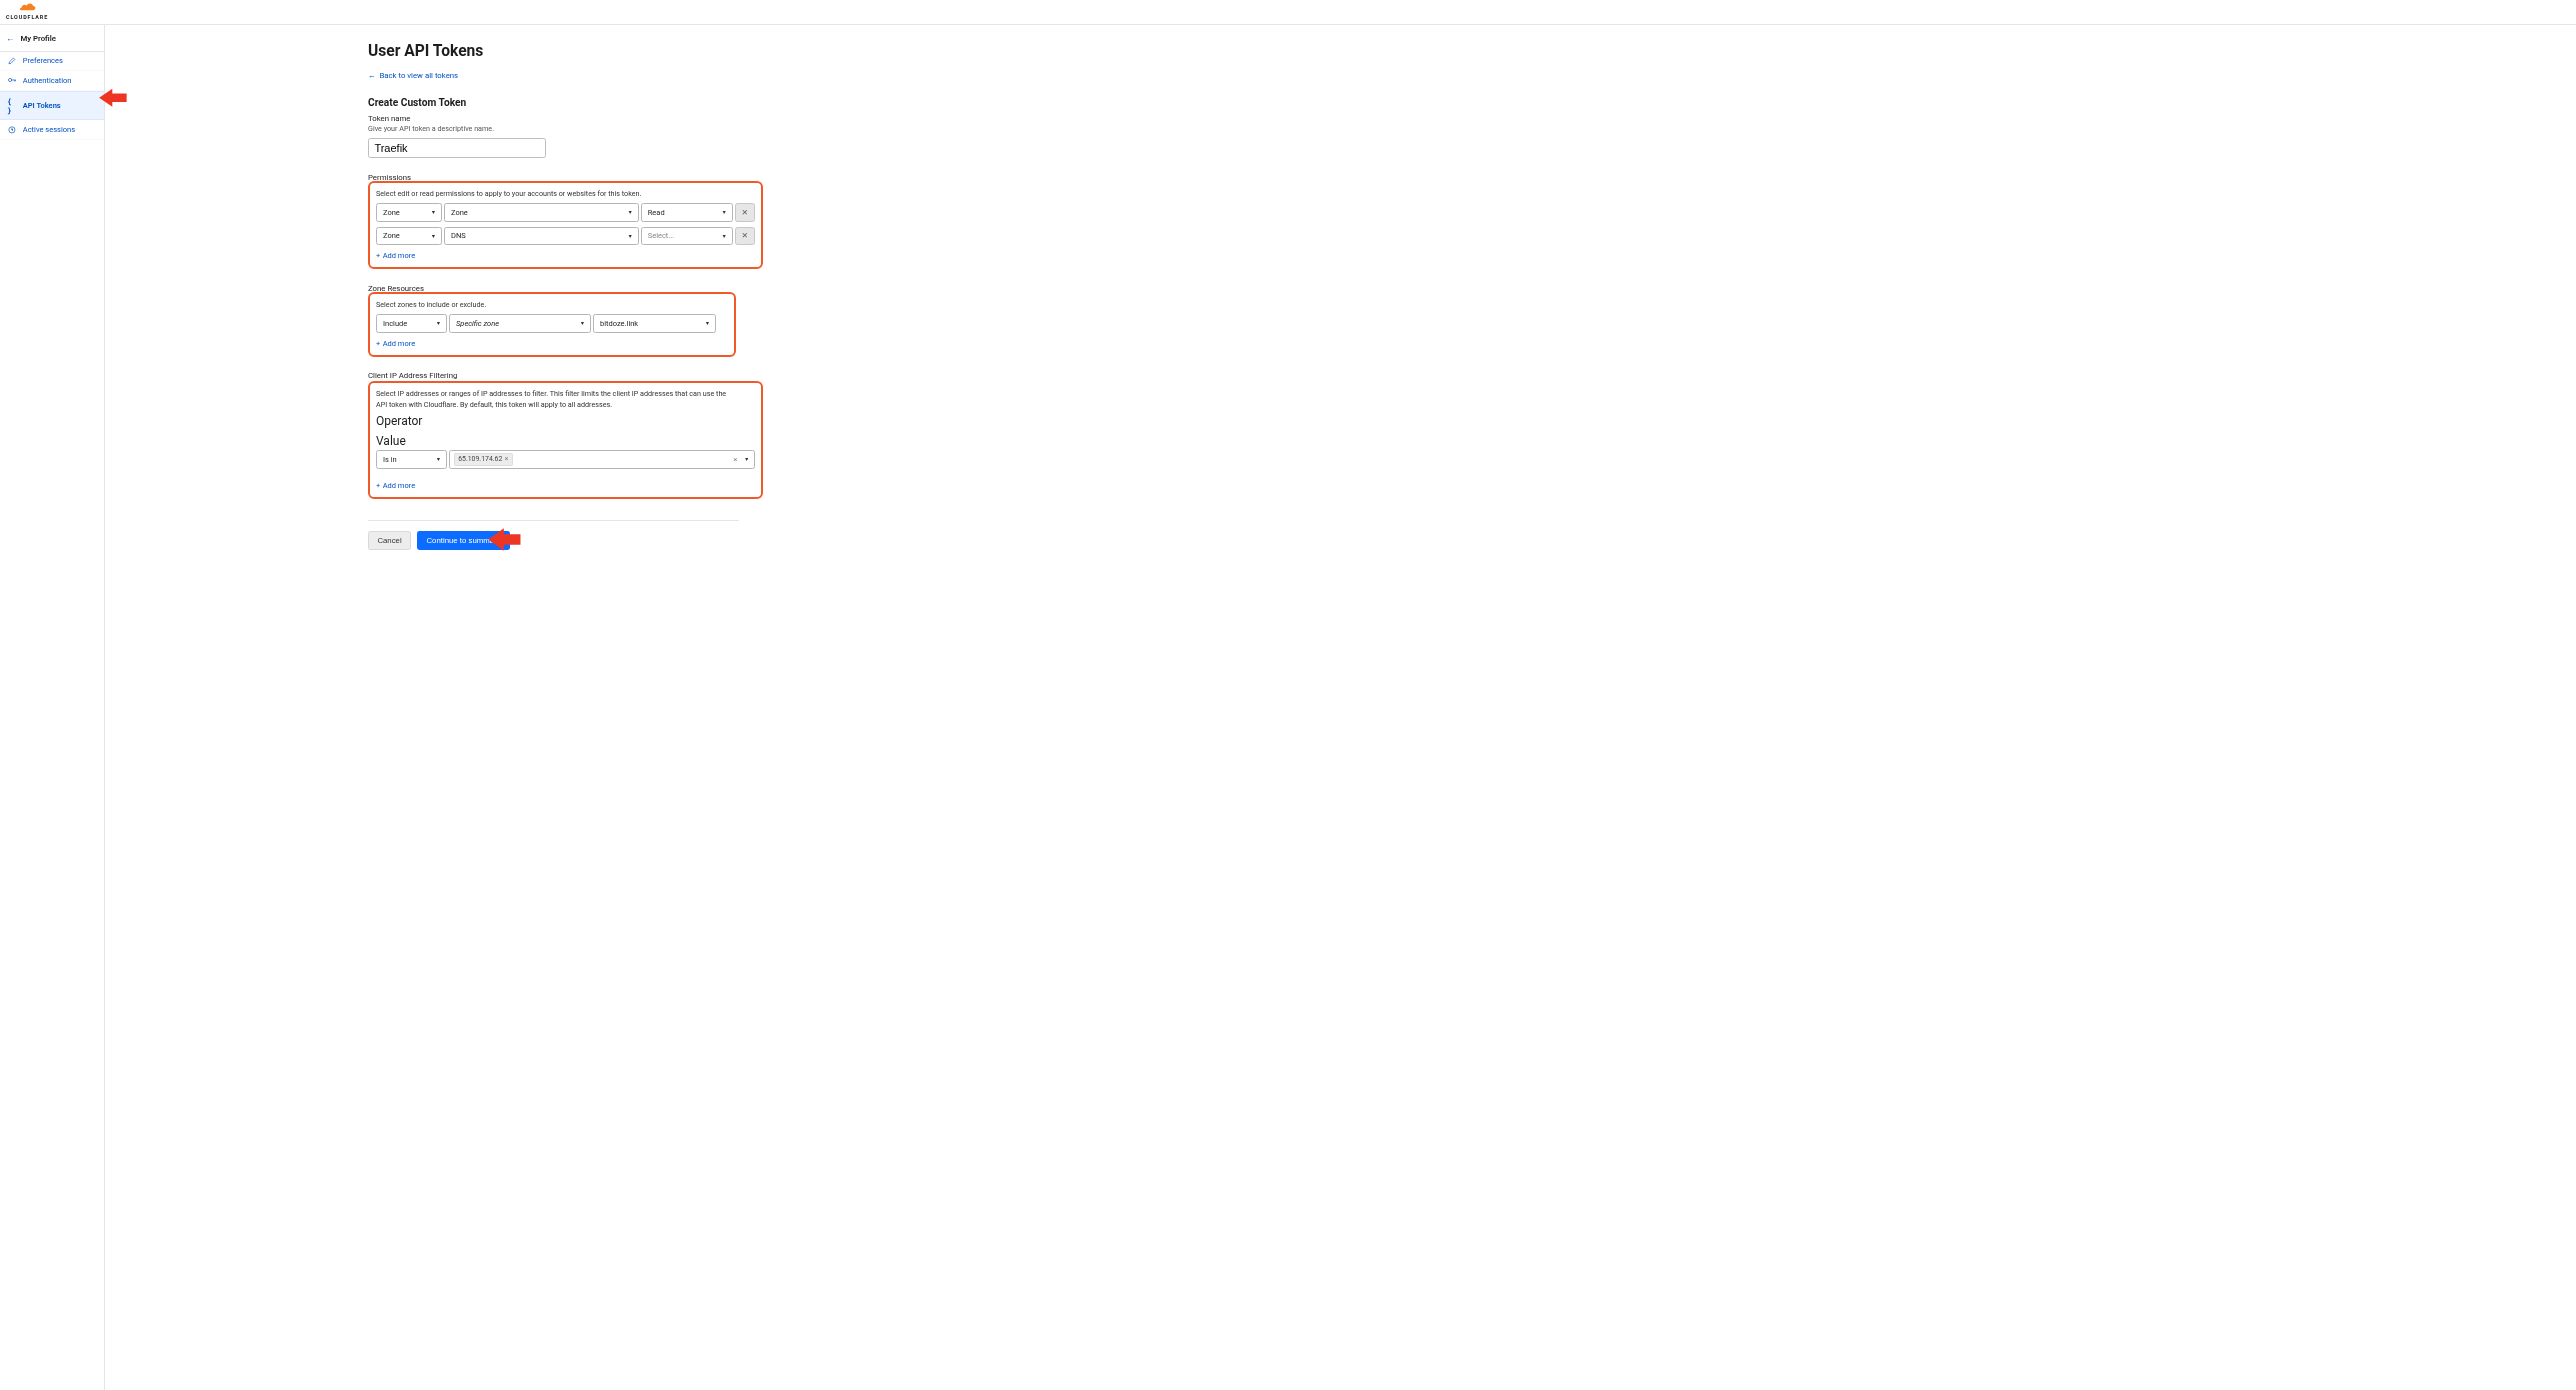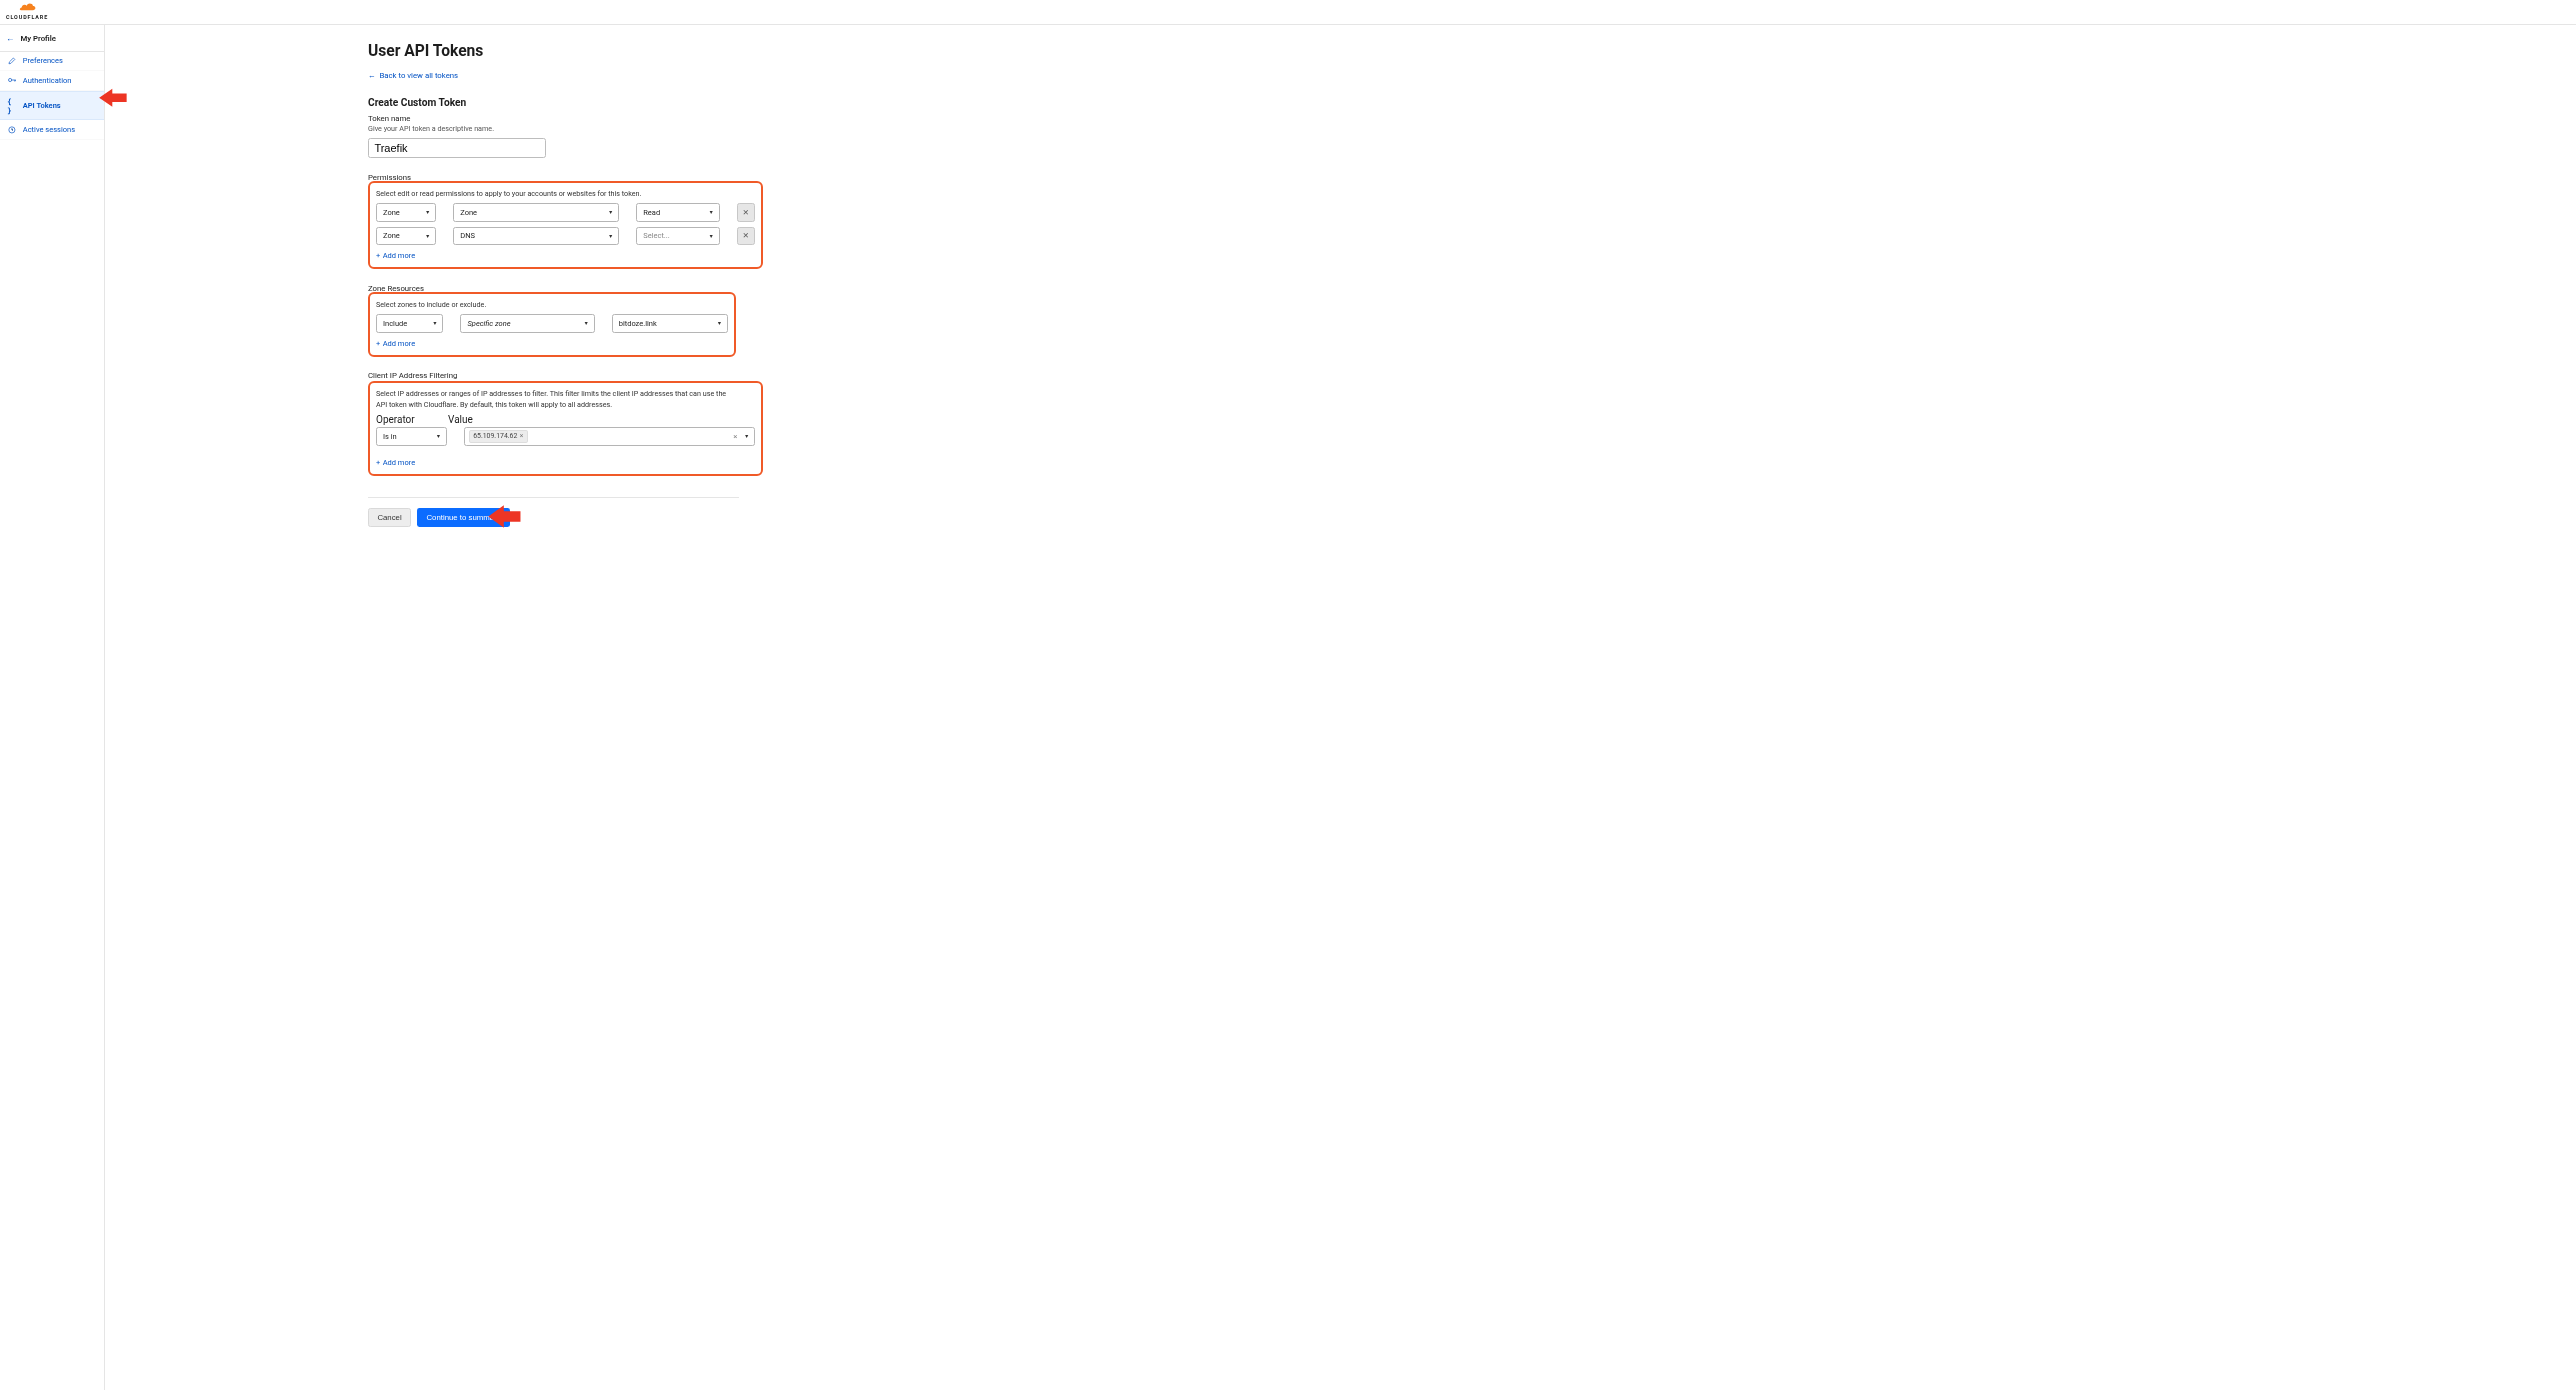--- a/index.html
+++ b/index.html
@@ -20,32 +20,32 @@
   h1 { font-size:15.6px; font-weight:700; margin-bottom:10.8px; }
   h2 { font-size:10.2px; font-weight:700; margin-bottom:6px; margin-top:1.2px; }
   .back-link { color:#0051c3; font-size:7.8px; display:inline-flex; align-items:center; gap:3.6px; margin-bottom:15.6px; cursor:pointer; }
   .field-label { font-size:7.8px; font-weight:400; margin-bottom:1.8px; }
   .help { font-size:7.2px; color:#555; margin-bottom:3.6px; line-height:1.45; }
   .help-sub { font-size:7.2px; color:#333; margin-bottom:3.6px; line-height:1.45; }
   .text-input { height:20px; border:0.6px solid #bdbdbd; border-radius:2.4px; padding:0 5.4px; font-size:11px; width:178px; background:#fff; }
   .select { height:18.5px; border:0.6px solid #b5b5b5; border-radius:2.4px; background:#fff; display:flex; align-items:center; justify-content:space-between; padding:0 4.8px 0 6px; font-size:7.5px; cursor:pointer; }
   .select .caret { font-size:5.4px; color:#333; }
   .select.placeholder { color:#888; }
-  .row { display:flex; gap:17px; margin-bottom:4.8px; align-items:center;}
+  .row { display:flex; gap:2px; margin-bottom:4.8px; align-items:center;}
   .w-zone1 { width:66px;}
   .w-zone2 { flex:1; min-width:166px;}
   .w-zone3 { width:92px;}
   .x-btn { width:20.3px; height:18.5px; border:0.6px solid #c7c7c7; background:#e6e6e6; border-radius:2.4px; display:flex; align-items:center; justify-content:center; color:#555; cursor:pointer;}
   .add-more { color:#0051c3; font-size:7.5px; display:inline-flex; align-items:center; gap:2.4px; cursor:pointer; margin-top:1.2px;}
   .section { margin-top:14.4px; }
   .hl-box { border: 2.4px solid #f05a28; border-radius:6px; padding:6px 6px 7.2px 6px; margin-top:-2.4px;}
   .wide-hl { width:395px; }
   .zone-res-hl{ width:368px;}
   .ip-hl{ width:395px;}
-  .col-labels { display:flex; gap:6px; font-size:10px; margin-bottom:2.4px;}
+  .col-labels { display:flex; gap:6px; font-size:12px; margin-bottom:2.4px;flex-direction:column;}
   .col-labels .op{ width:66px;}
   .ip-chip-field { flex:1; border:0.6px solid #b5b5b5; border-radius:2.4px; min-height:18.5px; display:flex; align-items:center; padding:1.8px 3.6px; gap:3.6px;}
   .chip { background:#ececec; border:0.6px solid #ddd; border-radius:1.8px; padding:1.2px 3.6px; font-size:6.9px; display:inline-flex; align-items:center; gap:2.4px; color:#444;}
   .chip-x { color:#777; font-size:6.6px; cursor:pointer;}
   .ip-spacer { flex:1;}
   .ip-clear { color:#888; font-size:7.8px; cursor:pointer; padding:0 1.8px;}
   .ip-caret { font-size:5.4px; color:#333; padding:0 1.2px;}
   .ttl-btn { border:0.6px solid #b5b5b5; border-radius:2.4px; padding:4.2px 6.6px; display:inline-flex; align-items:center; gap:6px; font-size:7.5px; color:#555; background:#fff; cursor:pointer;}
   .ttl-btn .arrw{ color:#999;}
   hr.sep { border:none; border-top:0.6px solid #e5e5e5; margin:21.5px 0 9.6px 0;}

